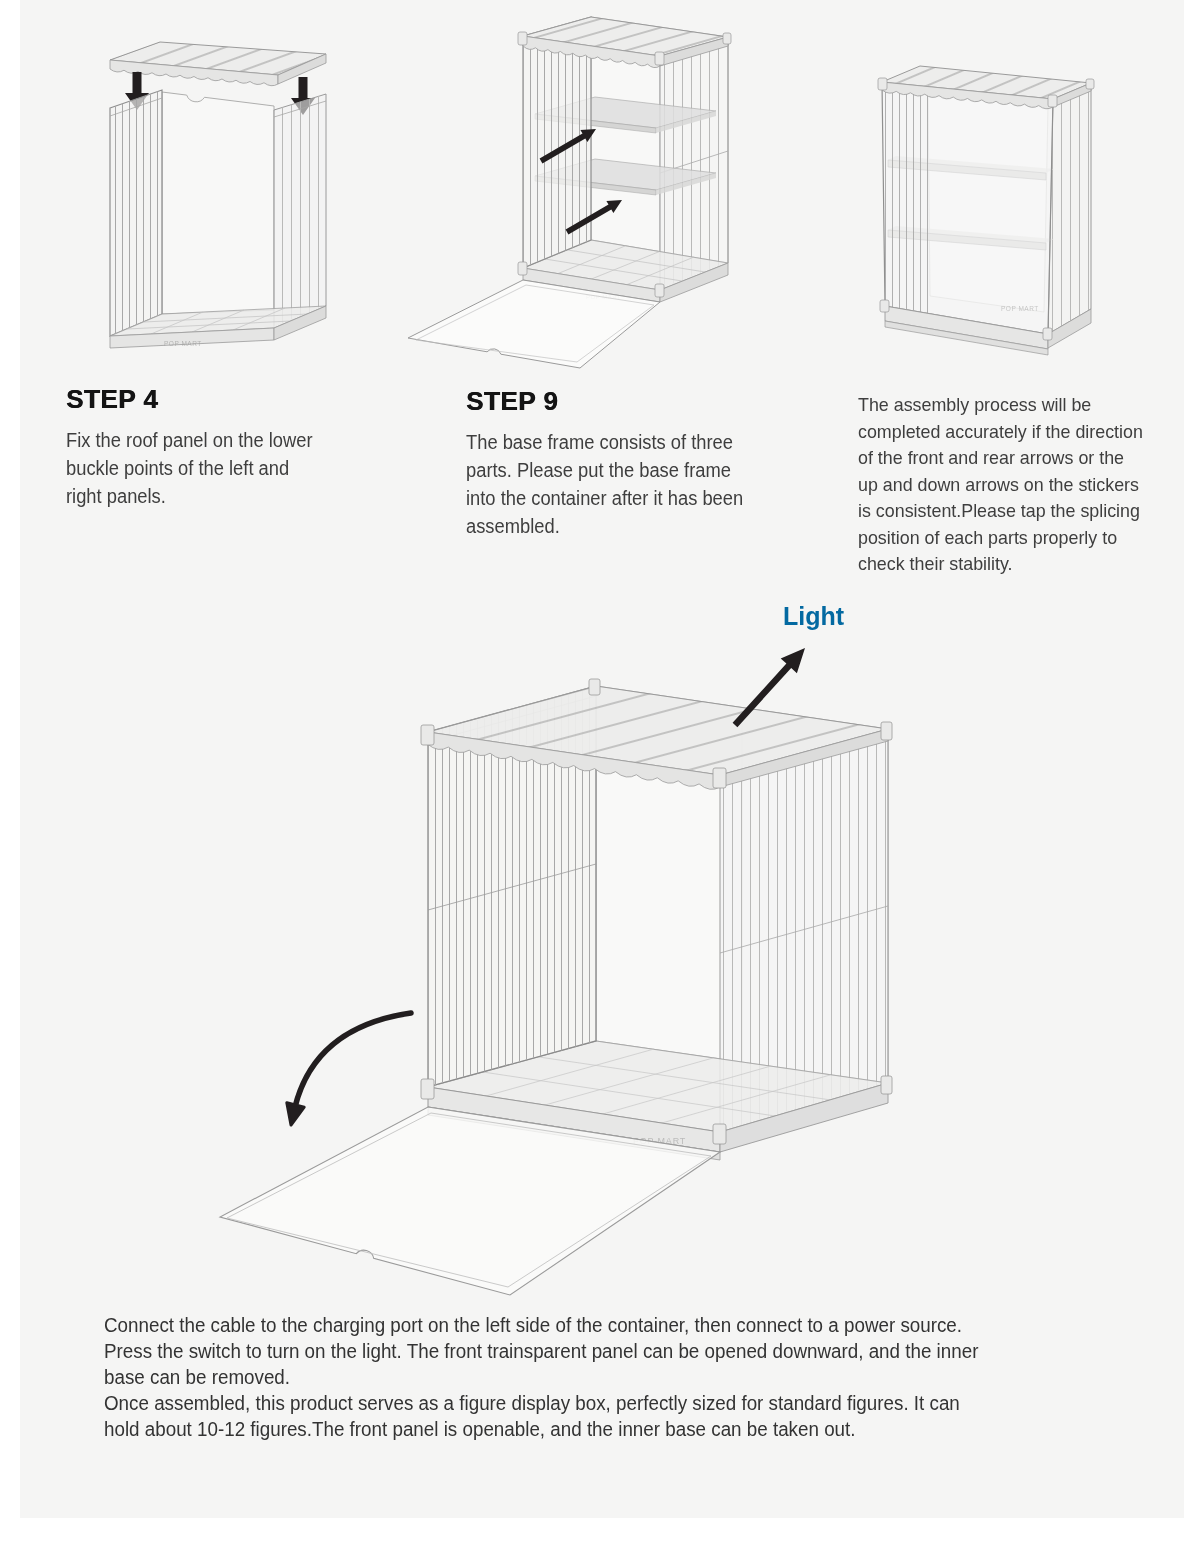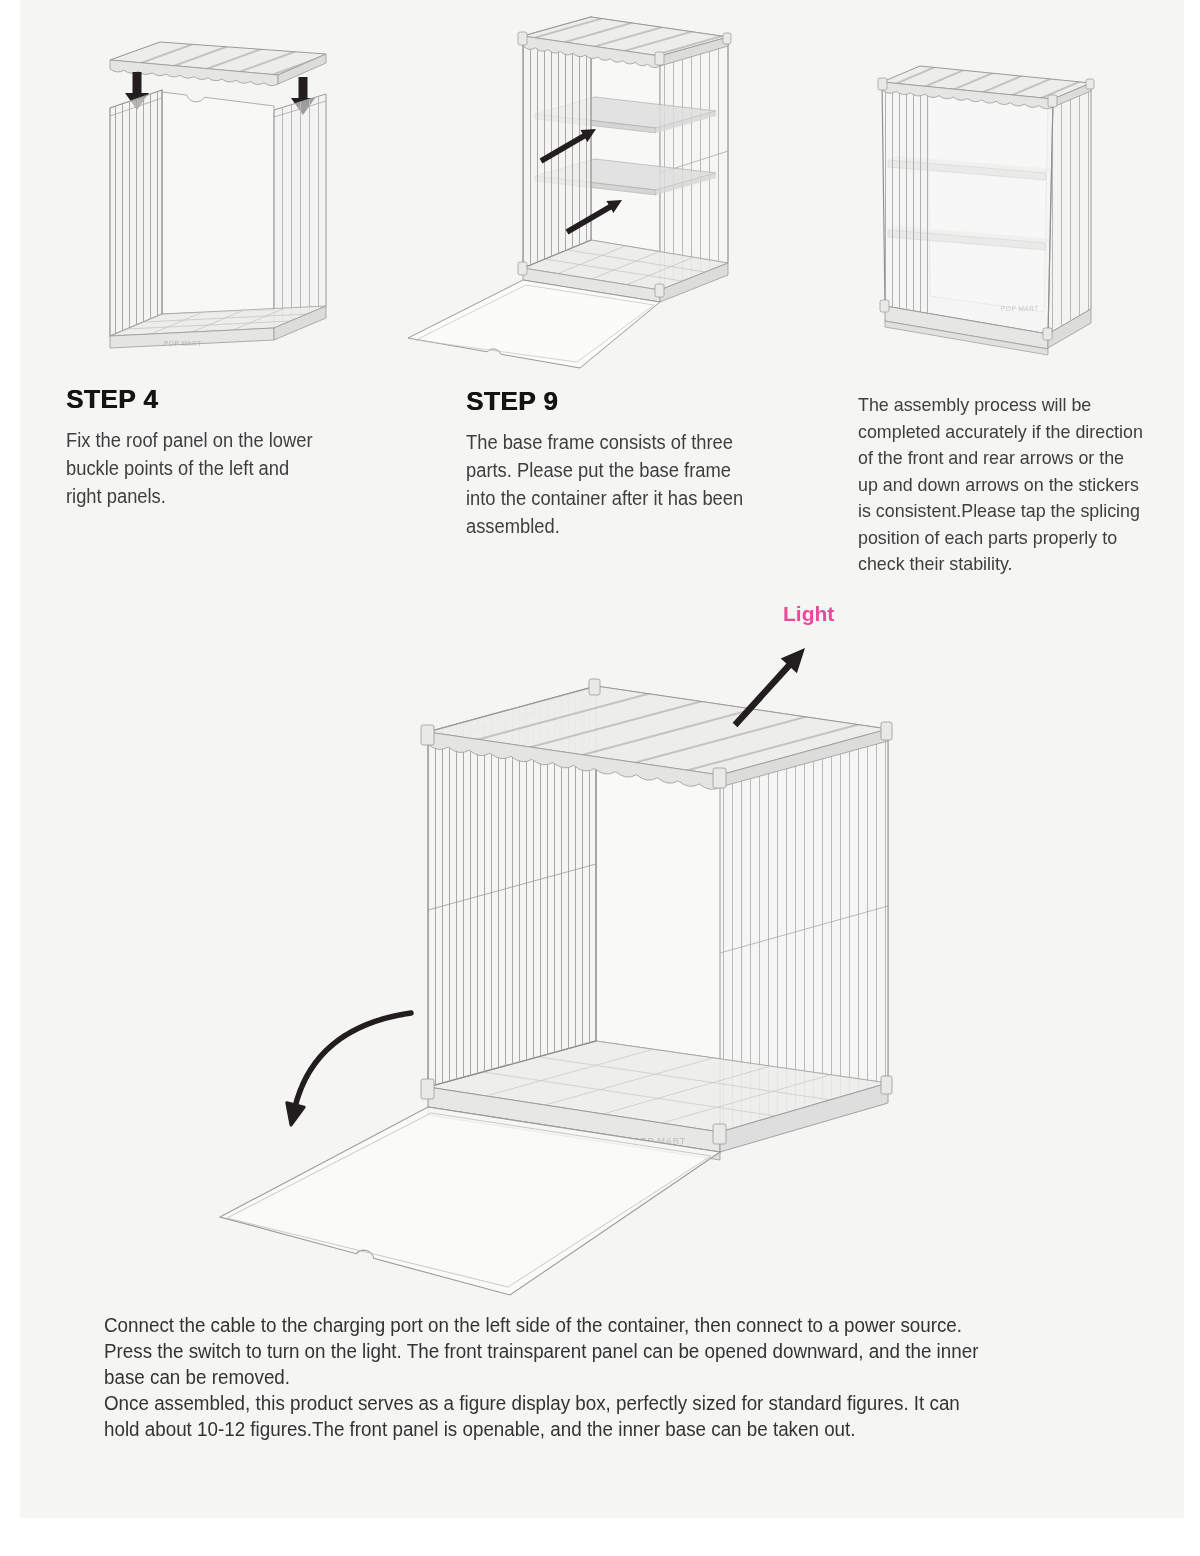--- a/index.html
+++ b/index.html
@@ -7,21 +7,21 @@
         font-family:"Liberation Sans",sans-serif;overflow:hidden;}
   .card{position:absolute;left:20px;top:0;width:1164px;height:1518px;background:#f5f5f4;}
   .fig{position:absolute;}
   .step-title{position:absolute;font-size:26px;font-weight:bold;color:#141414;
         letter-spacing:.5px;text-shadow:.6px 0 currentColor;}
   .body-text{position:absolute;color:#3e3e3e;white-space:pre-line;
         transform:scaleX(.94);transform-origin:0 0;}
   .step-desc{font-size:19.5px;line-height:28px;width:360px;}
   .note-text{font-size:19px;line-height:26.5px;width:360px;}
   .usage-text{font-size:20px;line-height:26px;width:1140px;color:#333333;}
-  .light-label{position:absolute;font-size:21px;font-weight:bold;color:#ec4899;}
+  .light-label{position:absolute;font-size:25px;font-weight:bold;color:#0369a1;}
   svg{display:block;}
 </style>
 </head>
 <body>
 
 <div class="page">
   <div class="card"></div>
 
   <svg width="0" height="0" style="position:absolute">
     <defs>

